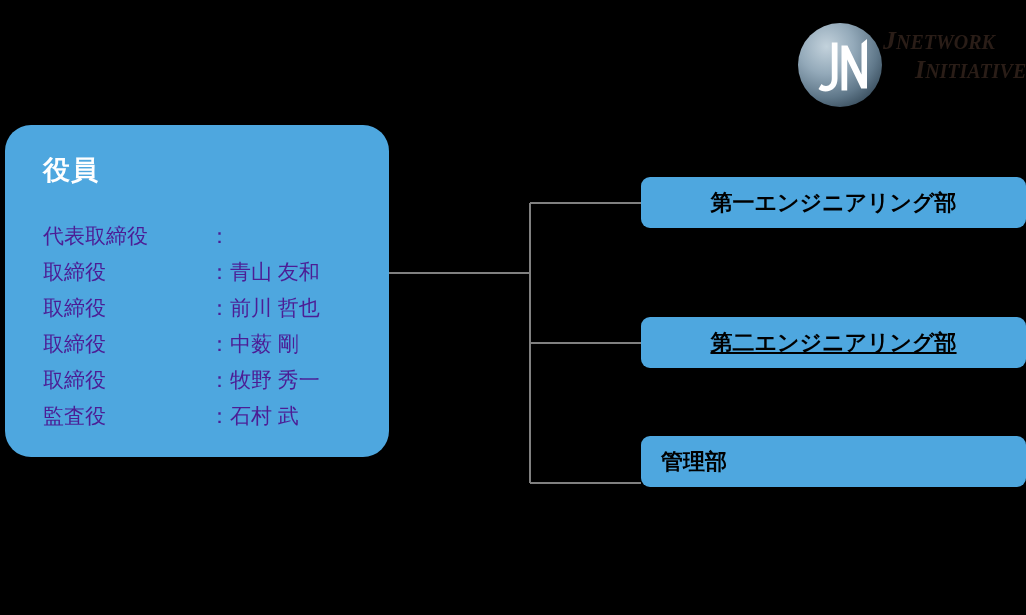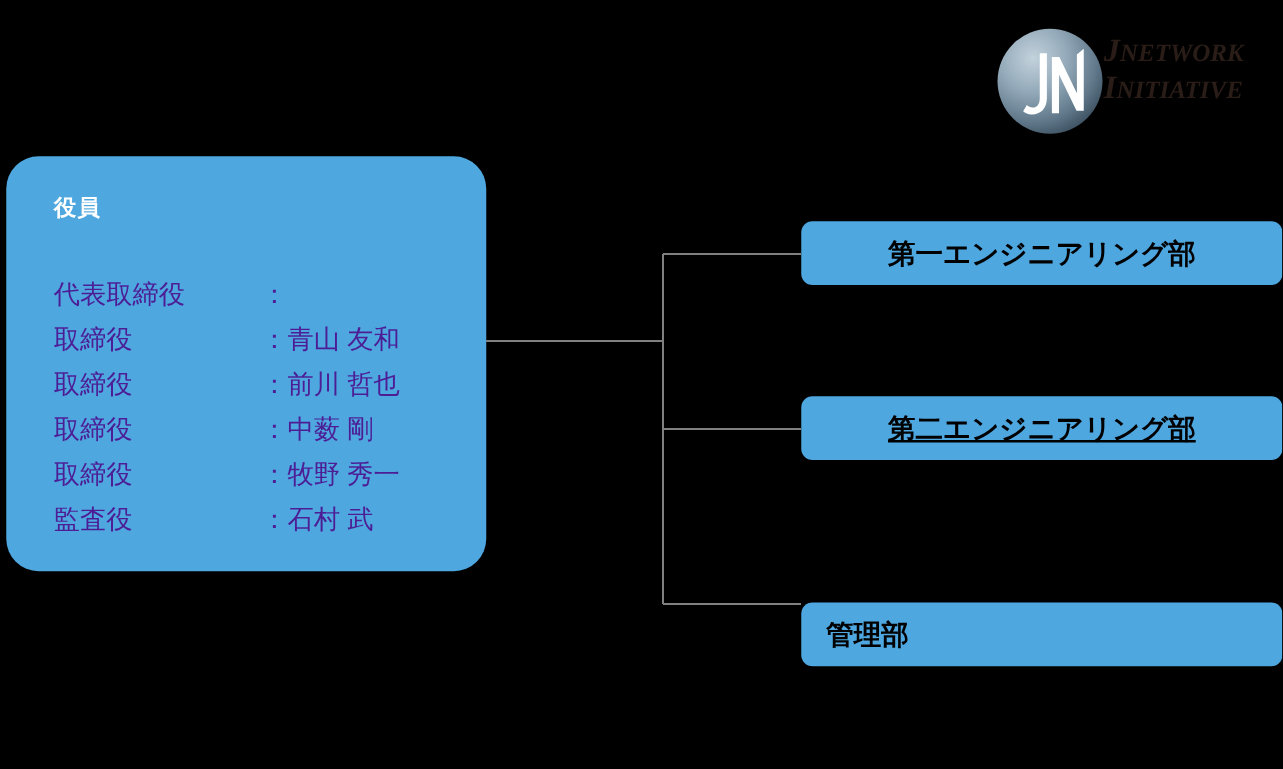--- a/index.html
+++ b/index.html
@@ -43,38 +43,38 @@
     font-style: italic;
     line-height: 1.02;
   }
   .logo-line {
     display: block;
     white-space: nowrap;
   }
   .logo-line .big { font-size: 26px; letter-spacing: 0px; }
   .logo-line .sml { font-size: 20px; letter-spacing: 0px; }
   #logo-line-1 { font-size: 0; }
-  #logo-line-2 { font-size: 0; margin-top: 2px; }
+  #logo-line-2 { font-size: 0; margin-top: 2px; margin-left: 32px; }
 
   
   #officers-card {
     position: absolute;
     left: 5px;
     top: 125px;
     width: 384px;
     height: 332px;
     background: #4ea7df;
     border-radius: 26px;
     box-sizing: border-box;
   }
   #officers-title {
     position: absolute;
     left: 38px;
     top: 32px;
-    font-size: 18px;
+    font-size: 27px;
     font-weight: 700;
     color: #ffffff;
     letter-spacing: 1px;
     line-height: 1;
   }
   #officers-list {
     position: absolute;
     left: 38px;
     top: 93px;
     width: 320px;
@@ -121,21 +121,21 @@
     color: #000000;
     font-size: 22px;
     font-weight: 700;
     line-height: 51px;
     white-space: nowrap;
   }
   .dept-box.centered { text-align: center; }
   .dept-box.left { text-align: left; padding-left: 28px; }
   #dept-box-0 { top: 177px; }
   #dept-box-1 { top: 317px; text-decoration: underline; }
-  #dept-box-2 { top: 482px; padding-left: 20px; }
+  #dept-box-2 { top: 436px; padding-left: 20px; }
 </style>
 </head>
 <body>
 
 <div id="stage">
 
   <div id="logo">
     <div id="logo-mark">
       <svg width="86" height="86" viewBox="0 0 86 86" aria-hidden="true">
         <defs>

